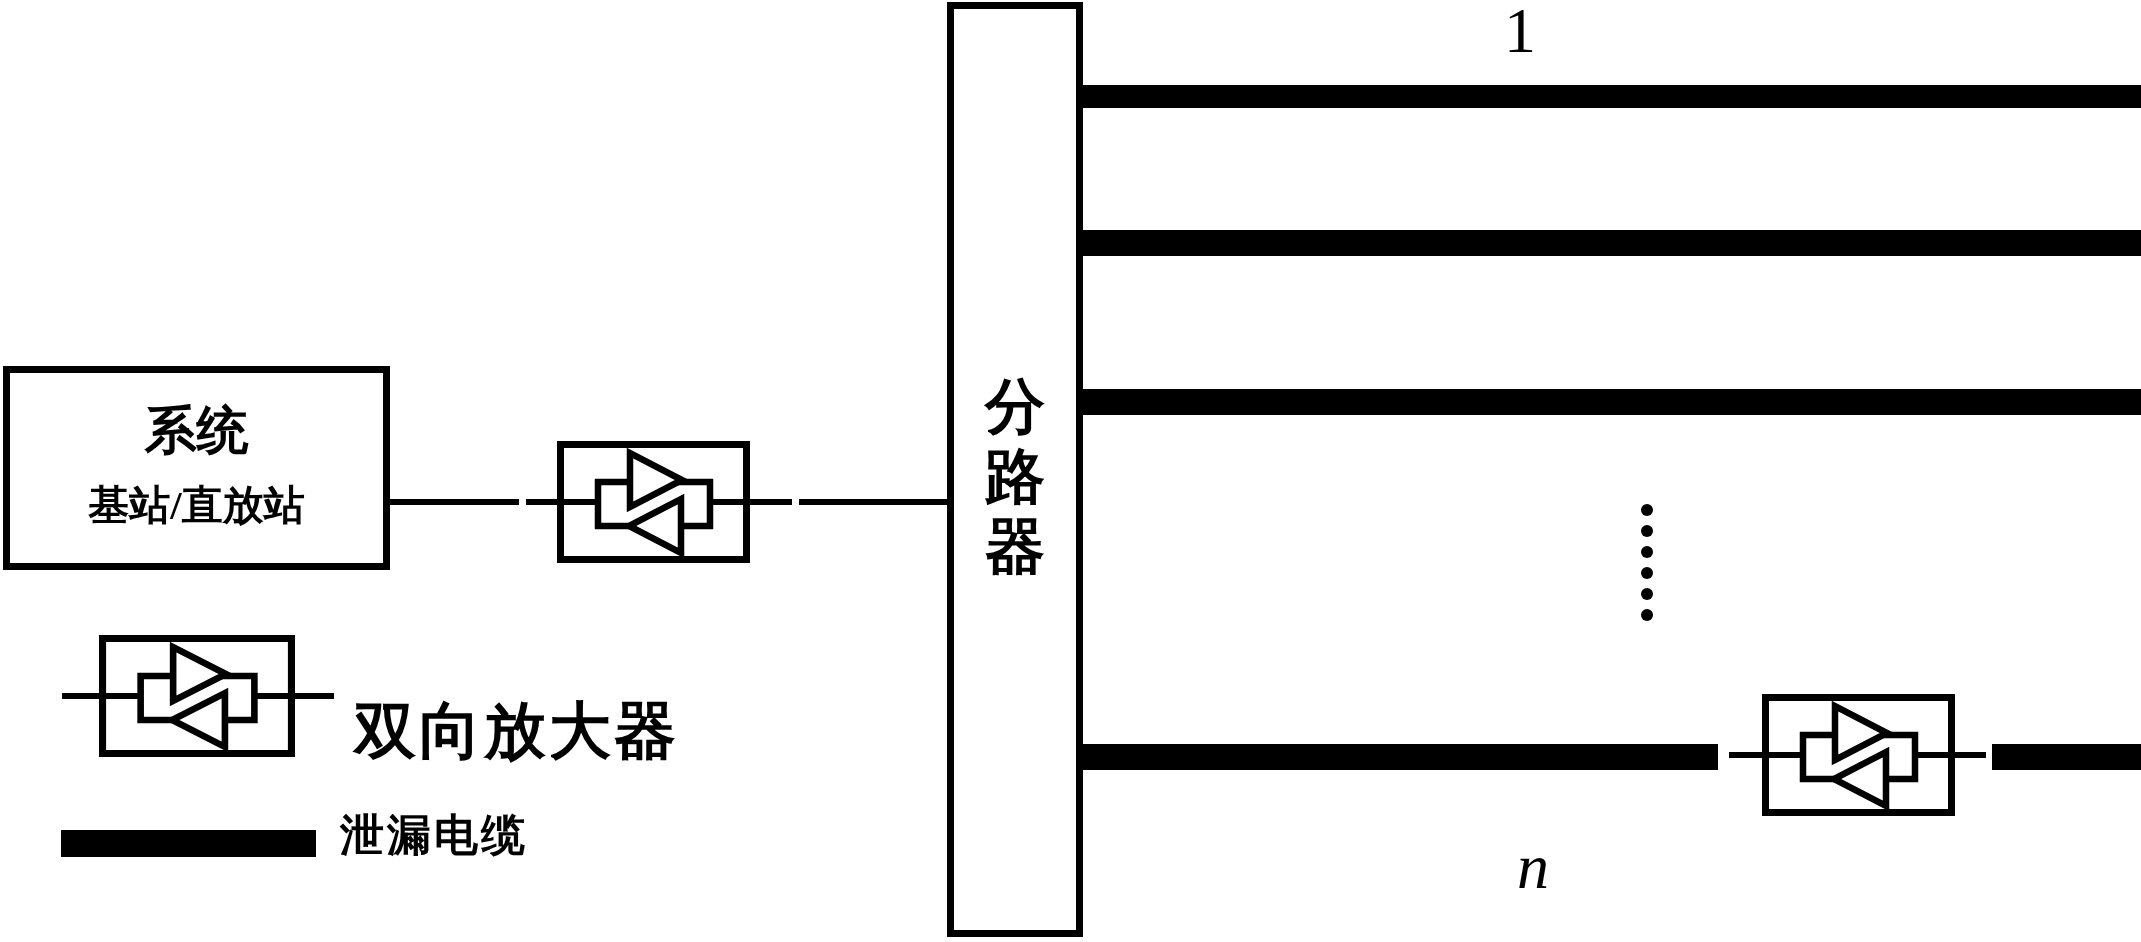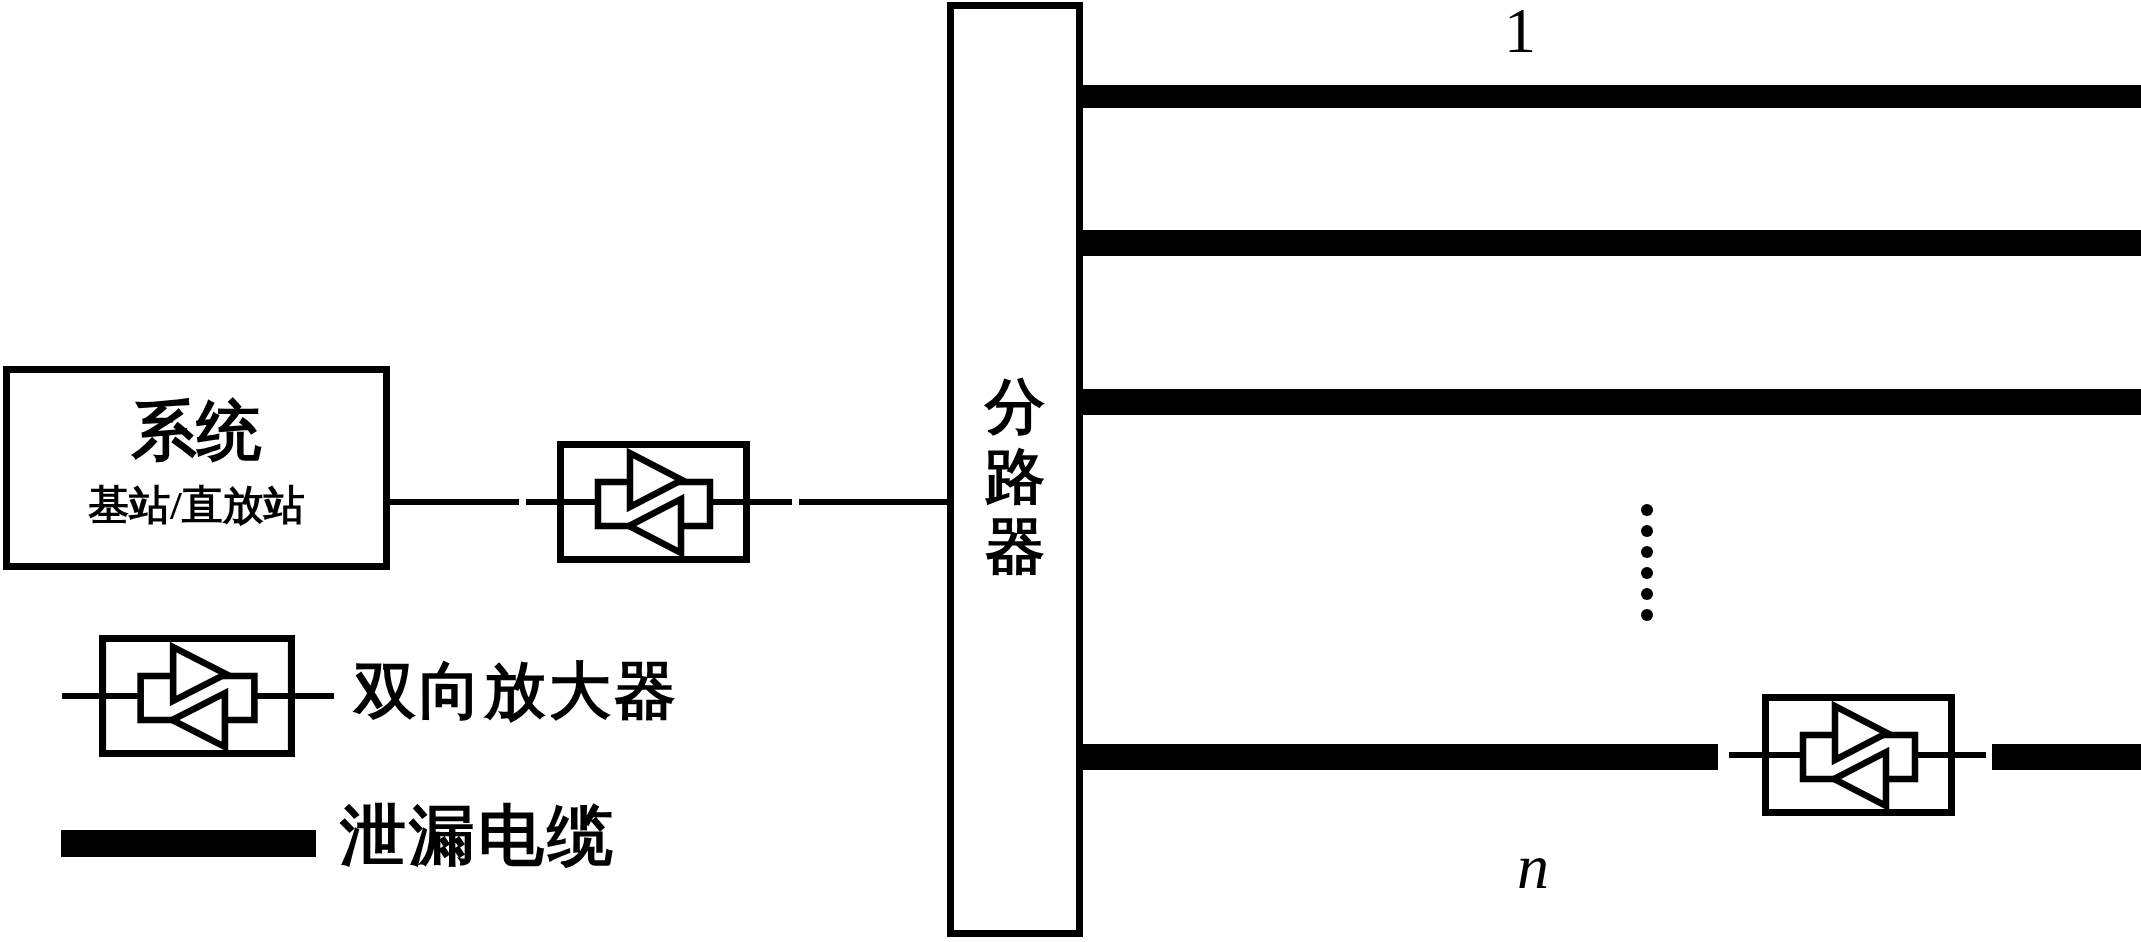--- a/index.html
+++ b/index.html
@@ -8,36 +8,36 @@
     font-family:"Liberation Serif","DejaVu Serif",serif;color:#000;
   }
   .abs{position:absolute;}
   .box{position:absolute;border:7px solid #000;background:#fff;box-sizing:border-box;}
   .hline{position:absolute;height:6px;background:#000;}
   .cable{position:absolute;background:#000;}
   .cjk{color:#000;white-space:nowrap;}
   
   #base-station{left:3px;top:366px;width:387px;height:204px;
     display:flex;flex-direction:column;justify-content:center;align-items:center;}
-  #base-station .l1{font-size:65px;line-height:74px;font-weight:600;}
+  #base-station .l1{font-size:52px;line-height:74px;font-weight:600;}
   #base-station .l2{font-size:41px;line-height:74px;font-weight:600;}
   
   #splitter{left:947px;top:2px;width:136px;height:935px;}
   #splitter-label{position:absolute;left:947px;top:372px;width:136px;
     display:flex;flex-direction:column;align-items:center;}
   #splitter-label span{font-size:60px;line-height:70px;font-weight:600;}
   
   #cable1-label{left:1480px;top:-6px;width:80px;text-align:center;font-size:64px;}
   #cablen-label{left:1493px;top:830px;width:80px;text-align:center;font-size:64px;font-style:italic;}
   
   #dots{left:1641px;top:504px;width:12px;display:flex;flex-direction:column;align-items:center;}
   #dots .dot{width:12px;height:12px;border-radius:50%;background:#000;margin-bottom:9px;}
   
-  #legend-amp-label{left:354px;top:656px;font-size:62px;line-height:70px;font-weight:600;letter-spacing:3px;}
-  #legend-cable-label{left:340px;top:801px;font-size:66px;line-height:70px;font-weight:600;letter-spacing:3px;}
+  #legend-amp-label{left:354px;top:696px;font-size:62px;line-height:70px;font-weight:600;letter-spacing:3px;}
+  #legend-cable-label{left:340px;top:801px;font-size:44px;line-height:70px;font-weight:600;letter-spacing:3px;}
 </style>
 </head>
 <body>
 
 <div id="base-station" class="box">
   <div class="cjk l1">系统</div>
   <div class="cjk l2">基站/直放站</div>
 </div>
 
 <div class="hline" style="left:390px;top:499px;width:129px;"></div>

